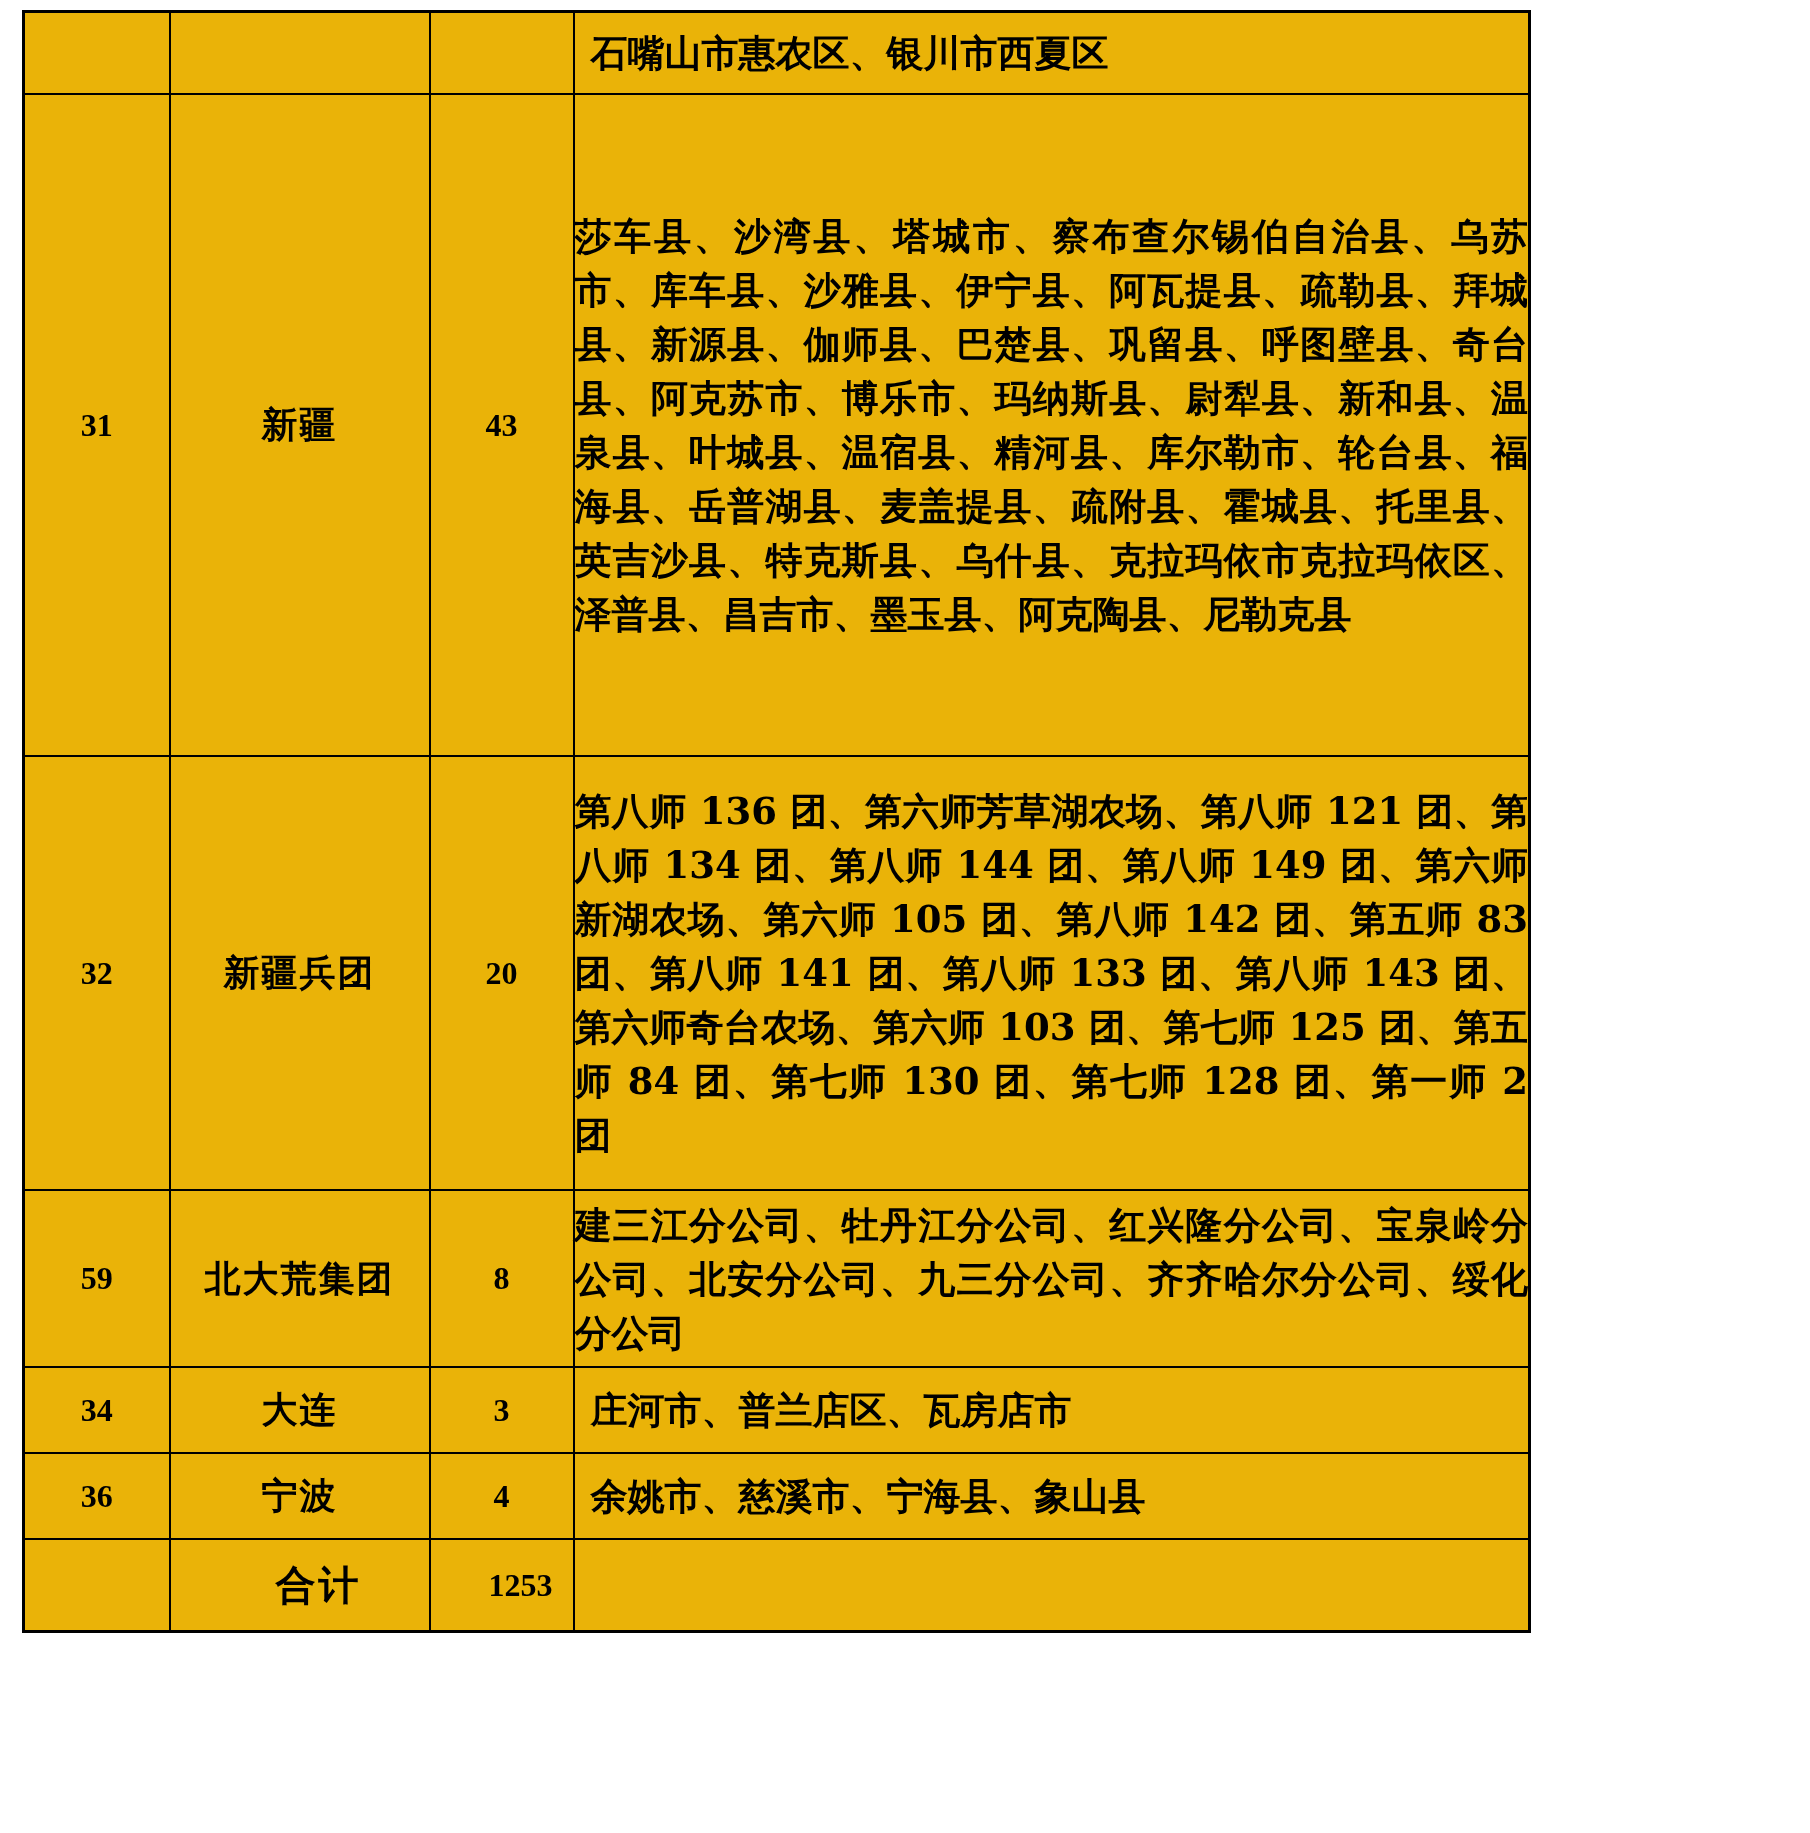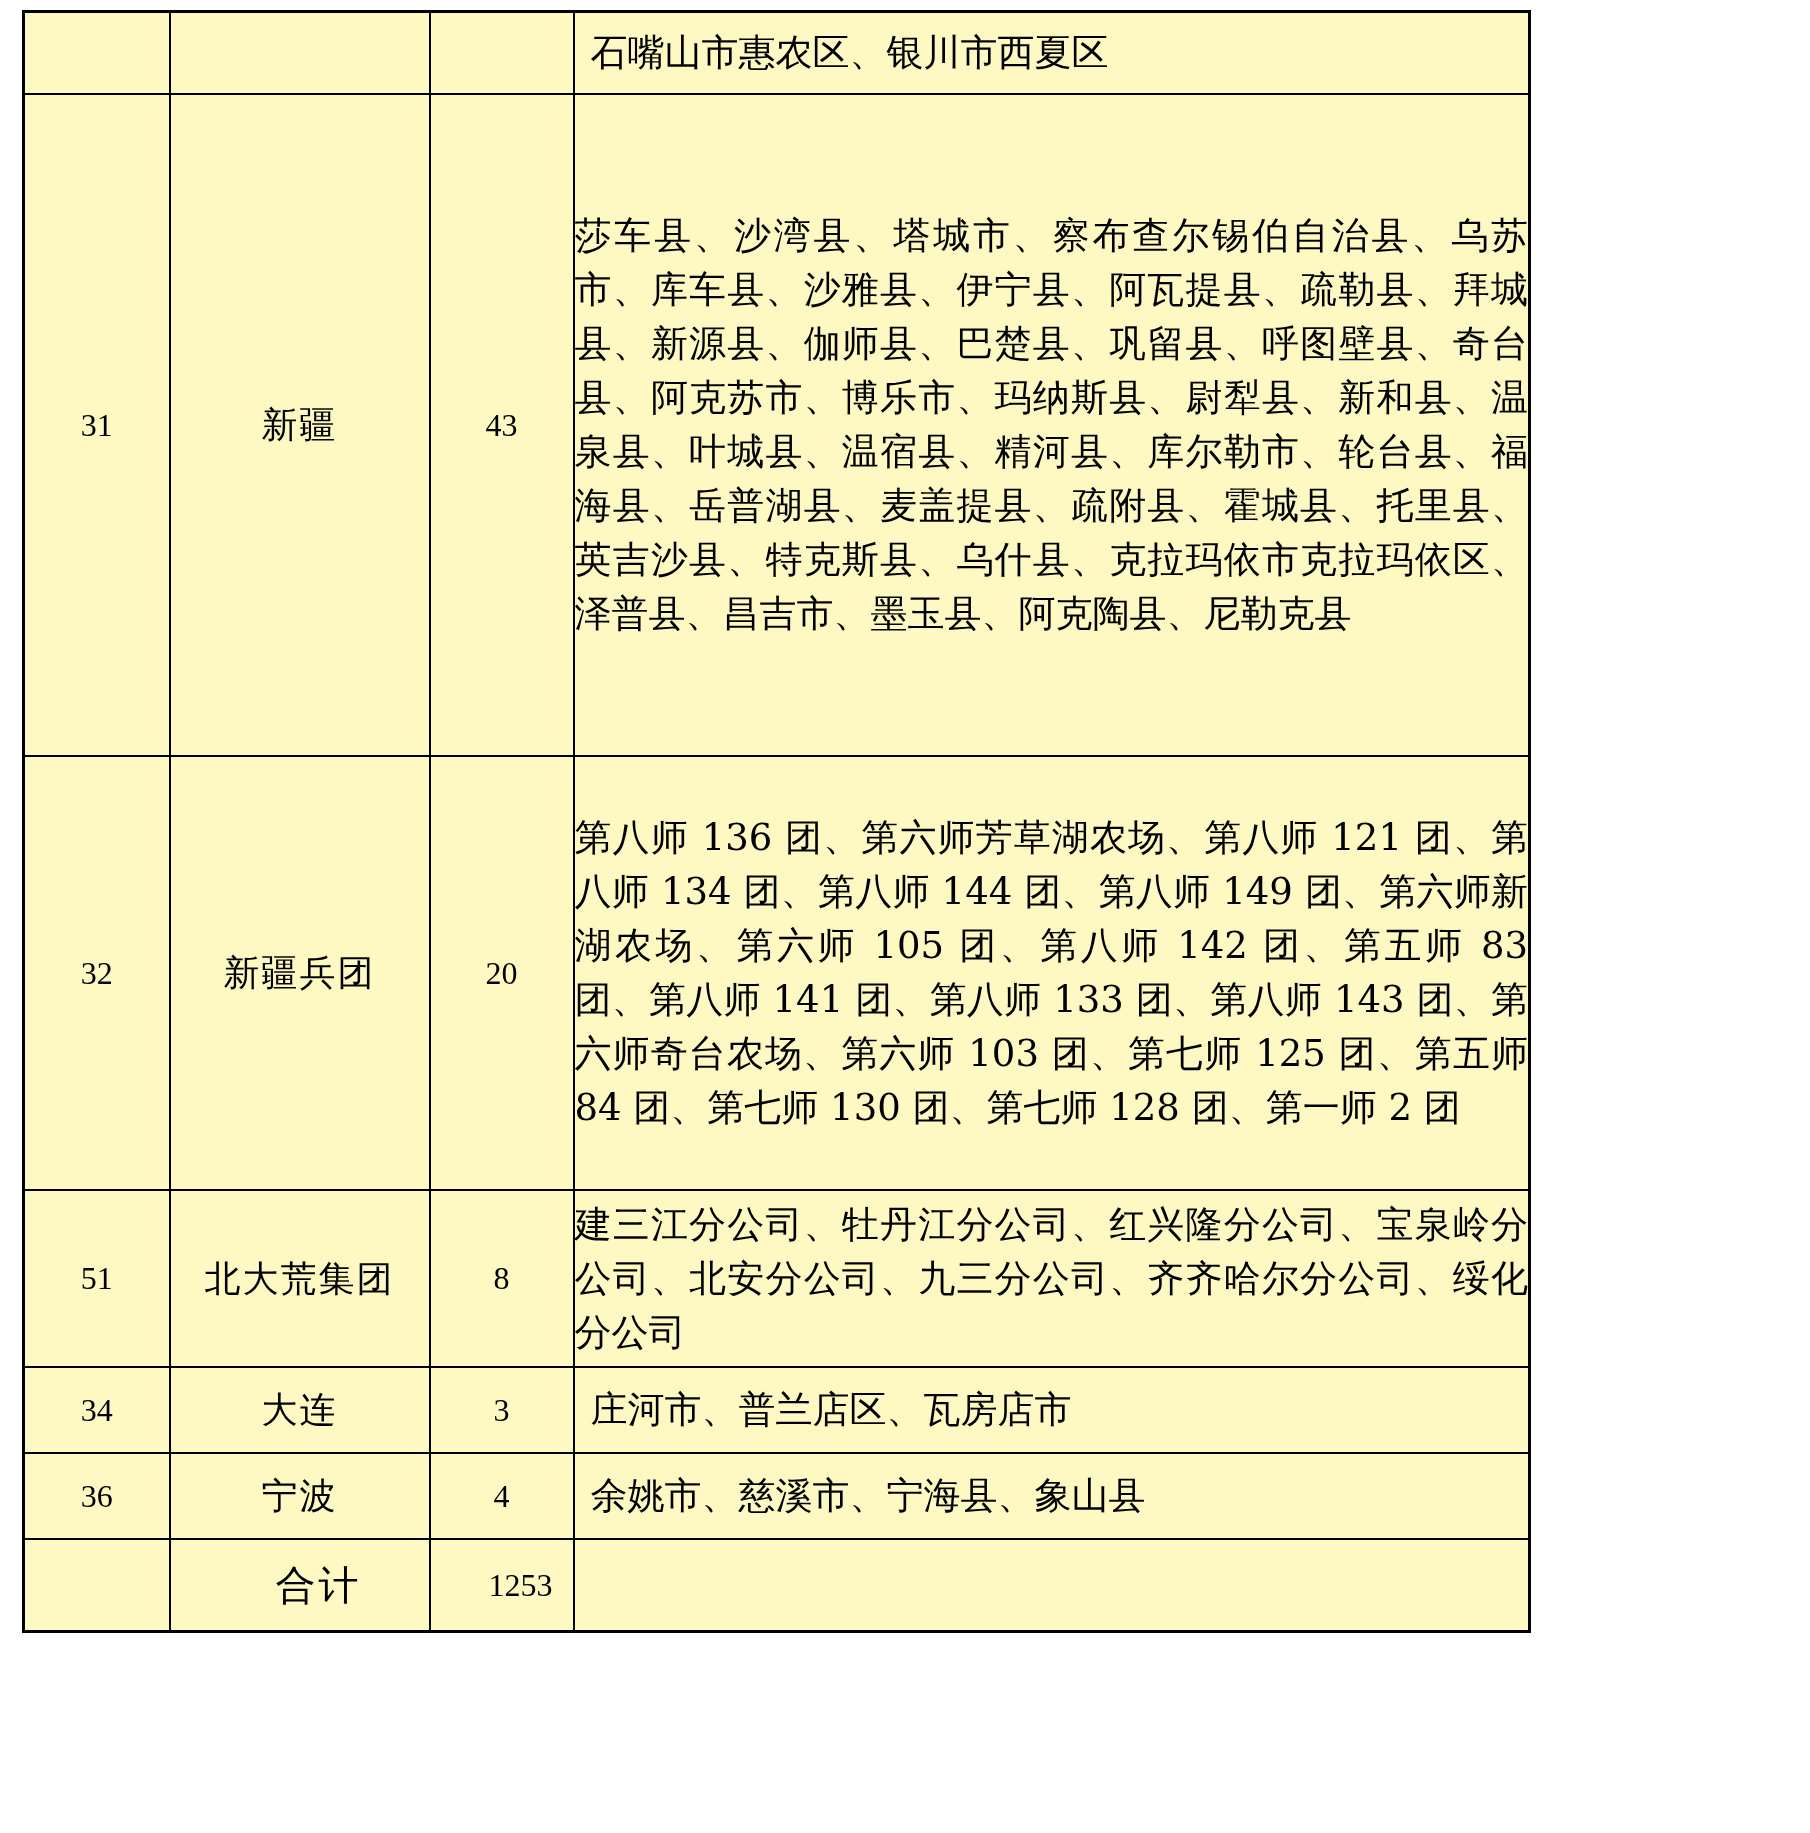--- a/index.html
+++ b/index.html
@@ -28,21 +28,22 @@
     top: 10px;
     width: 1506px;
     border-collapse: collapse;
     table-layout: fixed;
   }
 
   table.doc-table td {
     border: 2px solid #000000;
     padding: 0;
     vertical-align: middle;
-    background: #fef9c3;
+    background: #eab308;
+    font-weight: bold;
   }
 
   
   col.c-index   { width: 146px; }
   col.c-region  { width: 260px; }
   col.c-count   { width: 144px; }
   col.c-detail  { width: 956px; }
 
   .cell-index,
   .cell-count {
@@ -132,21 +133,21 @@
       </tr>
 
       <tr class="row-32">
         <td class="cell-index">32</td>
         <td class="cell-region">新疆兵团</td>
         <td class="cell-count">20</td>
         <td class="cell-detail">第八师 136 团、第六师芳草湖农场、第八师 121 团、第八师 134 团、第八师 144 团、第八师 149 团、第六师新湖农场、第六师 105 团、第八师 142 团、第五师 83 团、第八师 141 团、第八师 133 团、第八师 143 团、第六师奇台农场、第六师 103 团、第七师 125 团、第五师 84 团、第七师 130 团、第七师 128 团、第一师 2 团</td>
       </tr>
 
       <tr class="row-33">
-        <td class="cell-index">51</td>
+        <td class="cell-index">59</td>
         <td class="cell-region">北大荒集团</td>
         <td class="cell-count">8</td>
         <td class="cell-detail">建三江分公司、牡丹江分公司、红兴隆分公司、宝泉岭分公司、北安分公司、九三分公司、齐齐哈尔分公司、绥化分公司</td>
       </tr>
 
       <tr class="row-34">
         <td class="cell-index">34</td>
         <td class="cell-region">大连</td>
         <td class="cell-count">3</td>
         <td class="cell-detail single-line">庄河市、普兰店区、瓦房店市</td>

